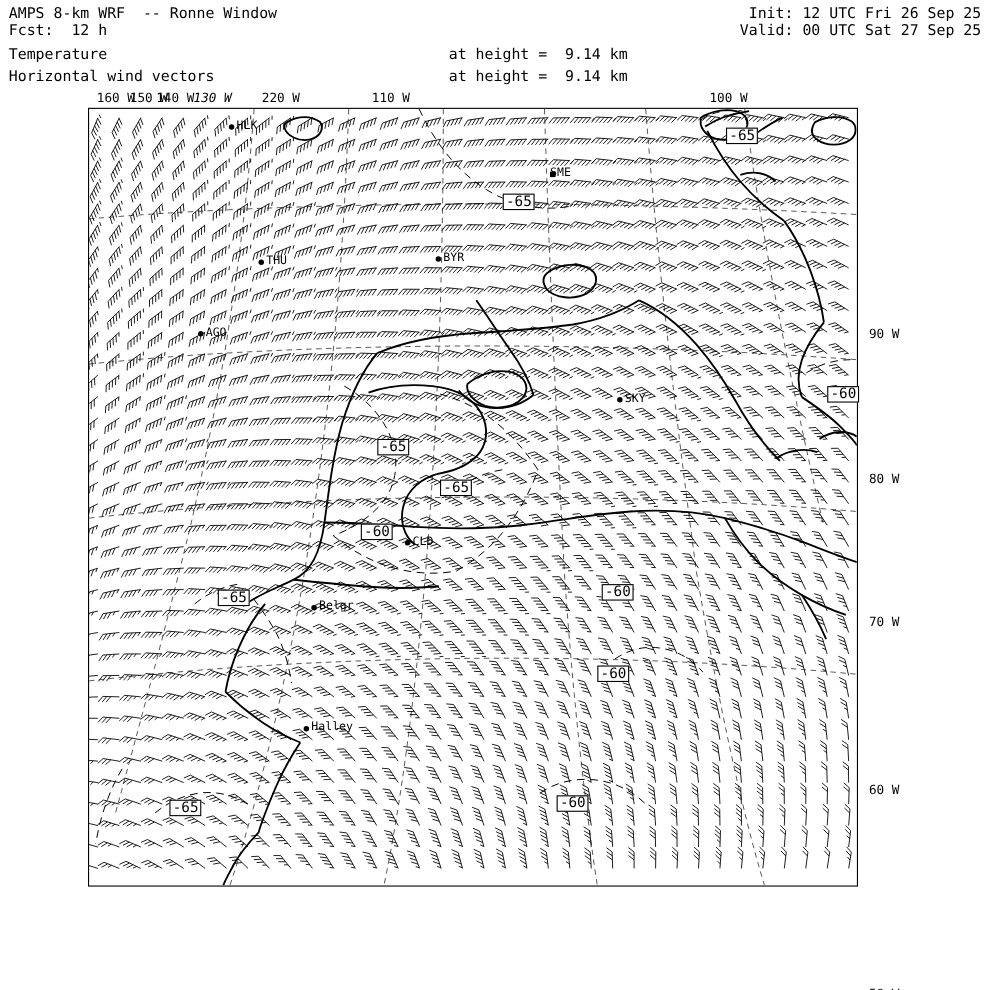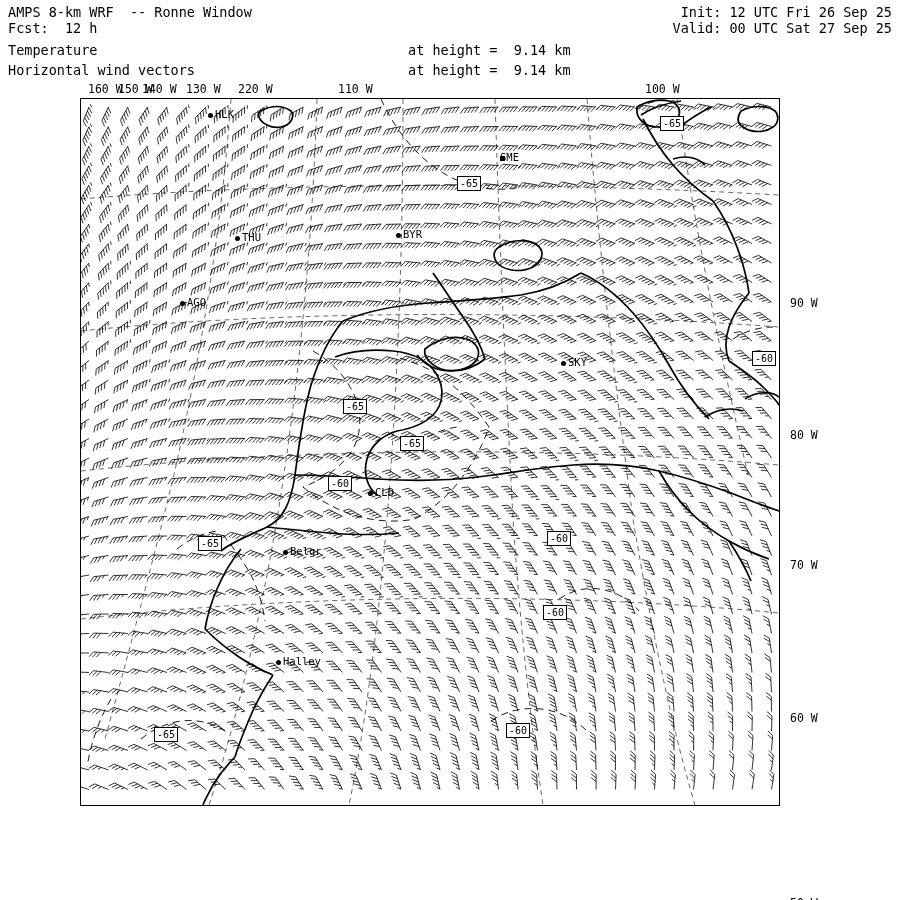--- a/index.html
+++ b/index.html
@@ -81,21 +81,21 @@
     font-family: "DejaVu Sans Mono", monospace;
     font-size: 11.5px;
     white-space: pre;
     left: 790px;
   }
 
   
   .clabel {
     position: absolute;
     font-family: "DejaVu Sans Mono", monospace;
-    font-size: 10px;
+    font-size: 13px;
     line-height: 11px;
     padding: 1px 2px;
     background: #fff;
     border: 1px solid #000;
     white-space: pre;
   }
   
   .stn {
     position: absolute;
     font-family: "DejaVu Sans Mono", monospace;
@@ -126,21 +126,21 @@
   <div class="hdr hdr-left-4">Horizontal wind vectors</div>
   <div class="hdr hdr-mid-1">at height =  9.14 km</div>
   <div class="hdr hdr-mid-2">at height =  9.14 km</div>
   <div class="hdr hdr-right-1">Init: 12 UTC Fri 26 Sep 25</div>
   <div class="hdr hdr-right-2">Valid: 00 UTC Sat 27 Sep 25</div>
 
   <div id="lonlabels">
       <div class="lonlab" style="left: 88px; text-align: center;">160 W</div>
       <div class="lonlab" style="left: 118px;">150 W</div>
       <div class="lonlab" style="left: 142px;">140 W</div>
-      <div class="lonlab" style="left: 186px;">130 W</div>
+      <div class="lonlab" style="left: 176px; font-style: italic;">130 W</div>
       <div class="lonlab" style="left: 238px;">220 W</div>
       <div class="lonlab" style="left: 338px;">110 W</div>
       <div class="lonlab" style="left: 645px;">100 W</div>
     </div>
 
   <div id="latlabels">
       <div class="latlab" style="top: 296px;">90 W</div>
       <div class="latlab" style="top: 428px;">80 W</div>
       <div class="latlab" style="top: 558px;">70 W</div>
       <div class="latlab" style="top: 711px;">60 W</div>

